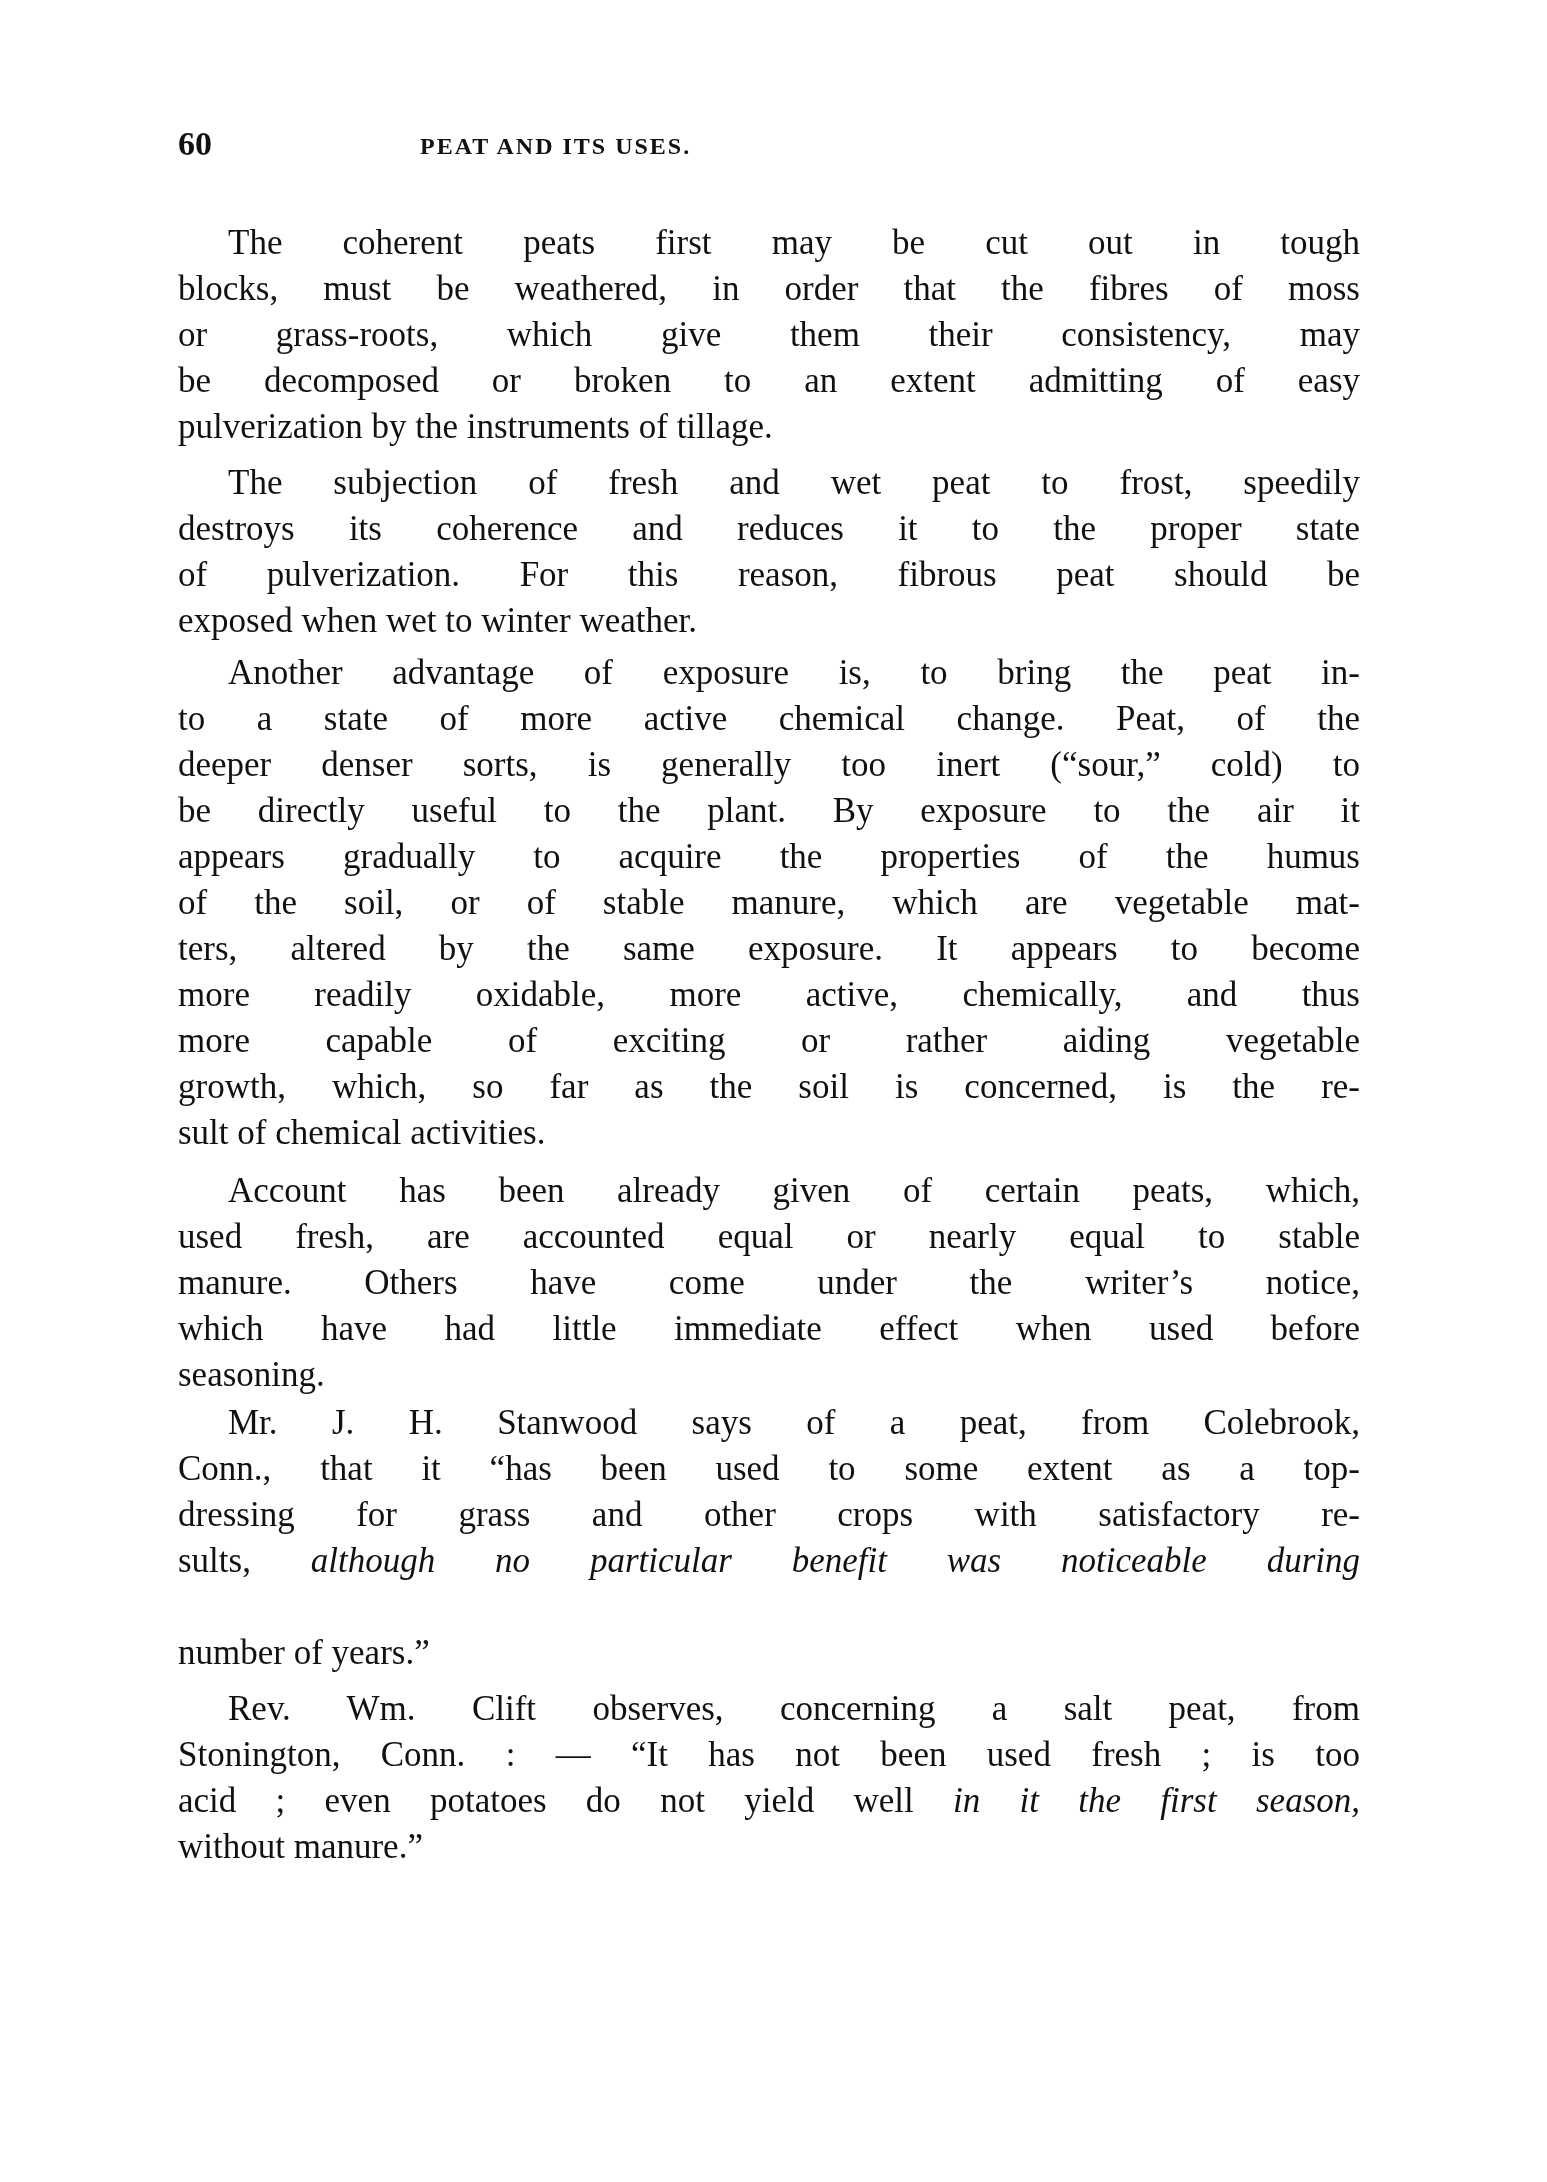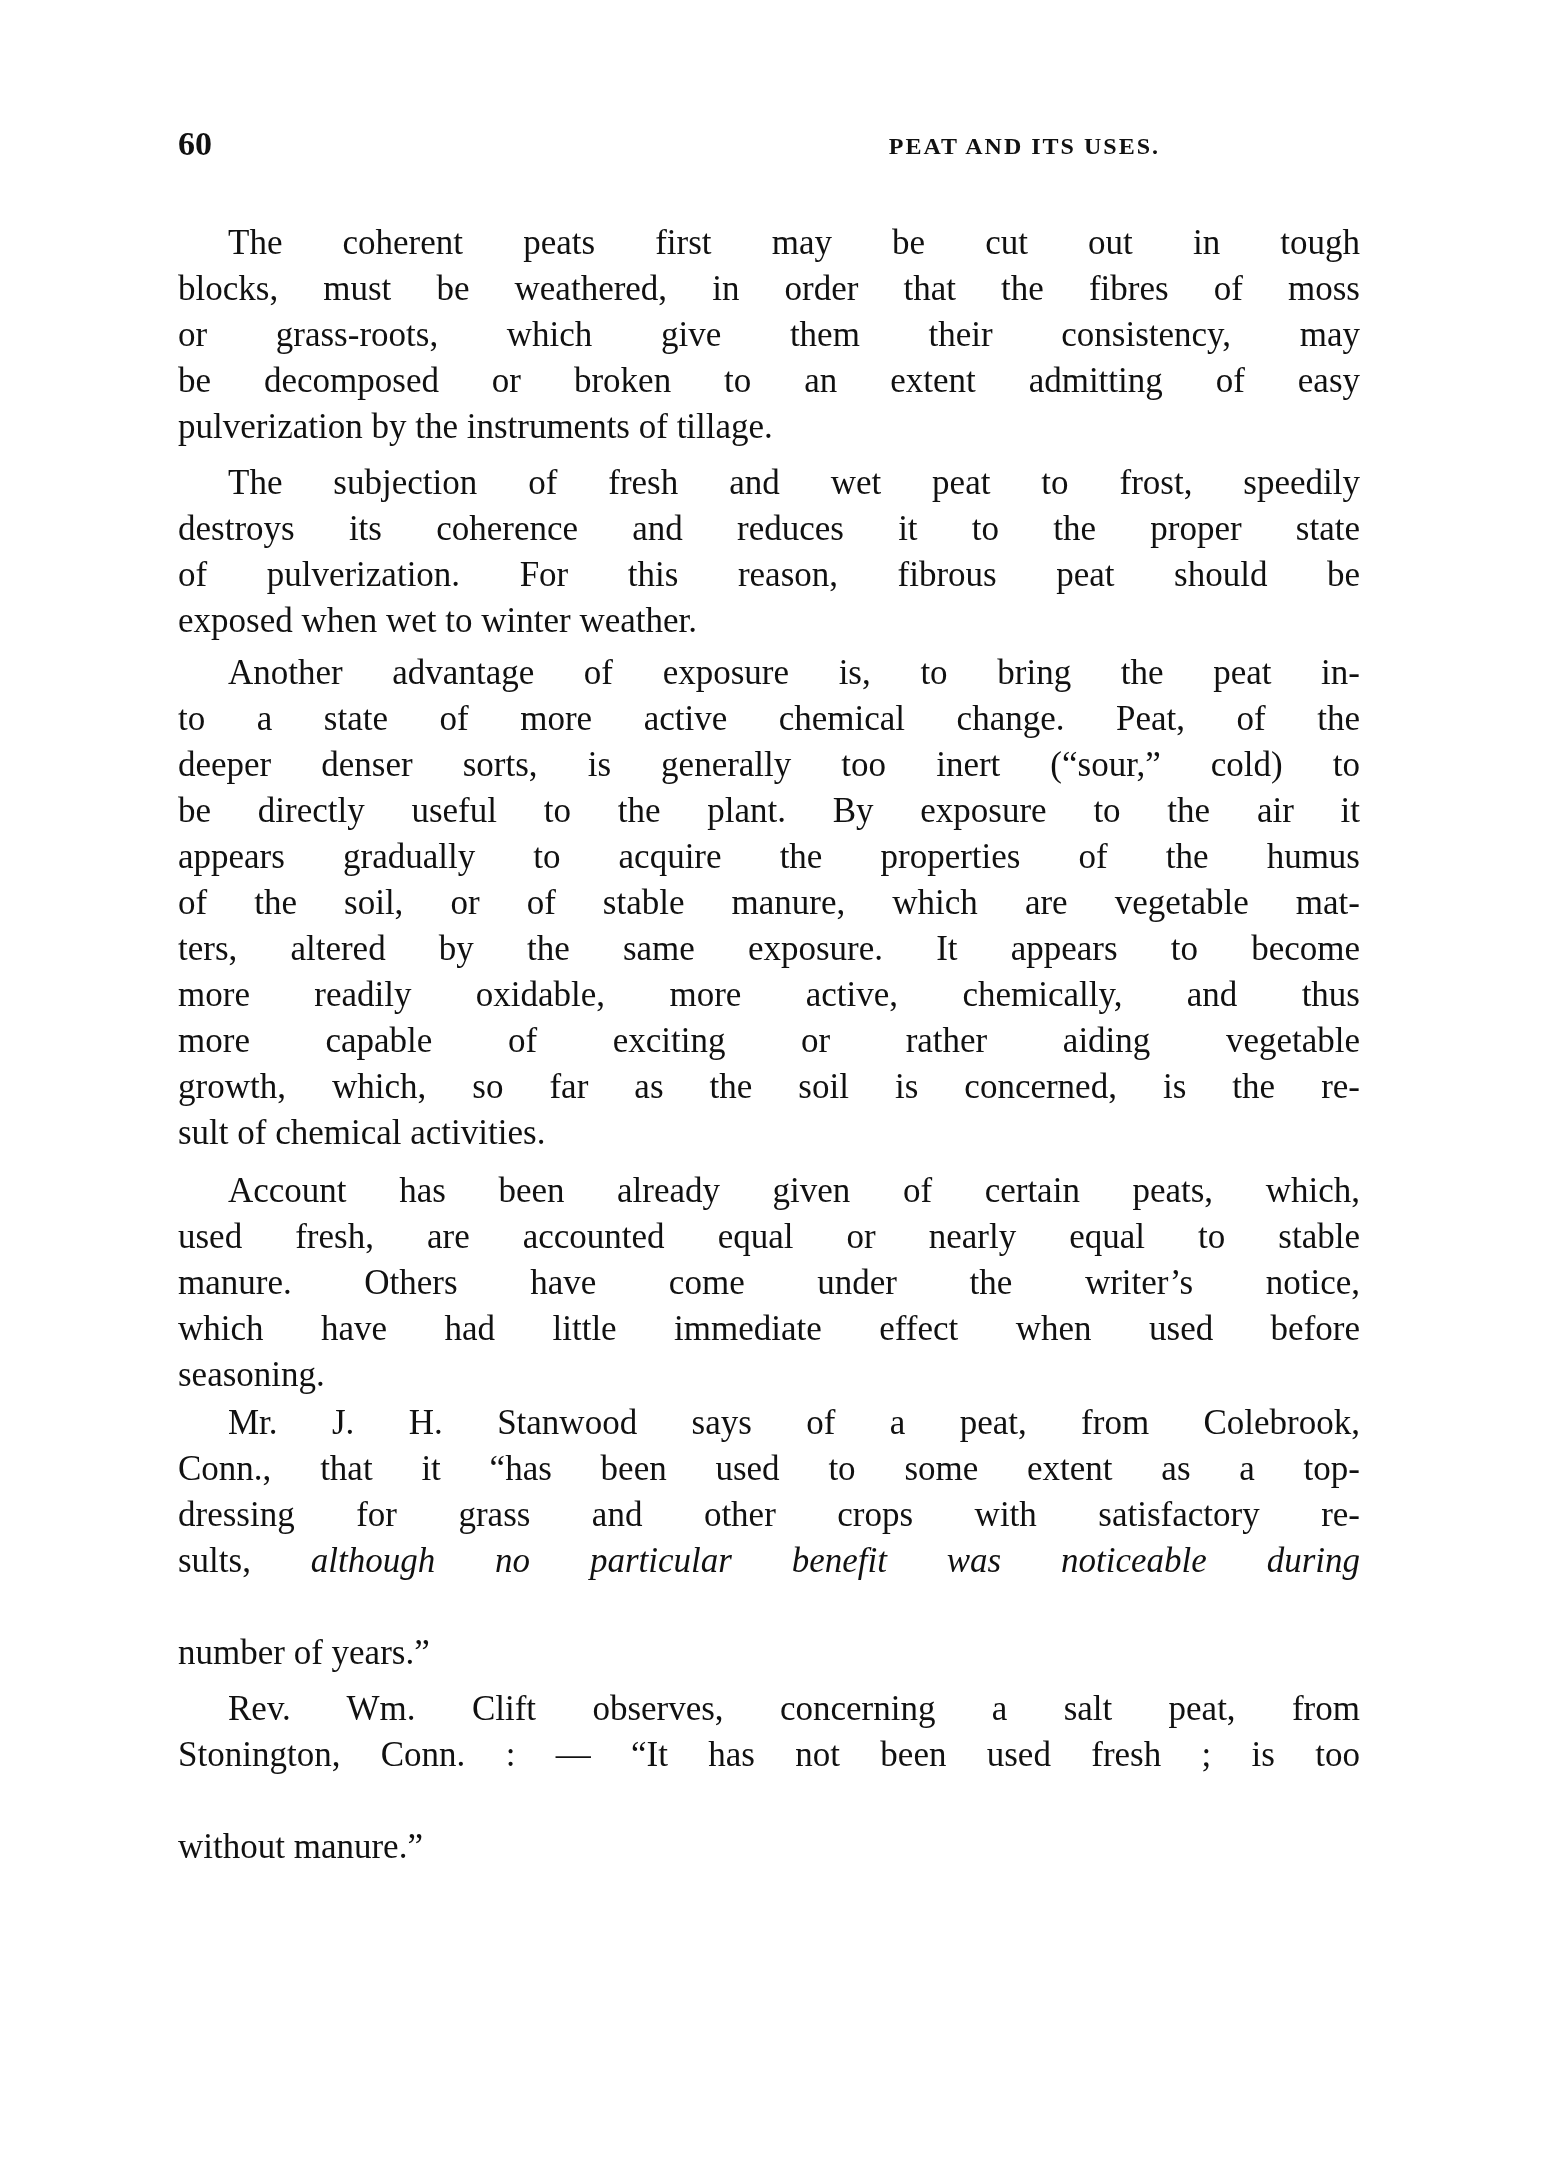--- a/index.html
+++ b/index.html
@@ -1,20 +1,20 @@
 <!DOCTYPE html>
 <html><head>
 <meta charset="utf-8">
 <style>
   html, body { margin: 0; padding: 0; background: #ffffff; }
   body { width: 1547px; height: 2182px; position: relative; overflow: hidden;
          font-family: "Liberation Serif", "DejaVu Serif", serif; color: #111; }
   .page { position: absolute; left: 0; top: 0; width: 1547px; height: 2182px; }
   .folio { position: absolute; left: 178px; top: 124px; font-size: 34px; font-weight: bold; line-height: 40px; }
-  .runhead { position: absolute; left: 420px; width: 740px; top: 130px; text-align: right;
+  .runhead { position: absolute; left: 420px; width: 740px; top: 130px; text-align: left;
              font-size: 24px; font-weight: bold; letter-spacing: 2px; line-height: 32px; }
   .line { position: absolute; left: 178px; width: 1182px; height: 46px; line-height: 46px;
           font-size: 35px; white-space: nowrap; text-align: justify; text-align-last: justify; }
   .line.last { text-align-last: left; }
   .line.indent { left: 228px; width: 1132px; }
   .line i { }
 </style>
 </head>
 <body>
 
@@ -54,14 +54,17 @@
   <div class="line indent" style="top:1400px">Mr. J. H. Stanwood says of a peat, from Colebrook,</div>
   <div class="line" style="top:1446px">Conn., that it “has been used to some extent as a top-</div>
   <div class="line" style="top:1492px">dressing for grass and other crops with satisfactory re-</div>
   <div class="line" style="top:1538px">
     <span>sults, </span><i>although no particular benefit was noticeable during</i>
   </div>
   <div class="line last" style="top:1630px">number of years.”</div>
 
   <div class="line indent" style="top:1686px">Rev. Wm. Clift observes, concerning a salt peat, from</div>
   <div class="line" style="top:1732px">Stonington, Conn. : — “It has not been used fresh ; is too</div>
+  <div class="line" style="top:1778px">
+    <span>acid ; even potatoes do not yield well </span><i>in it the first season,</i>
+  </div>
   <div class="line last" style="top:1824px">without manure.”</div>
 </div>
 
 </body></html>

